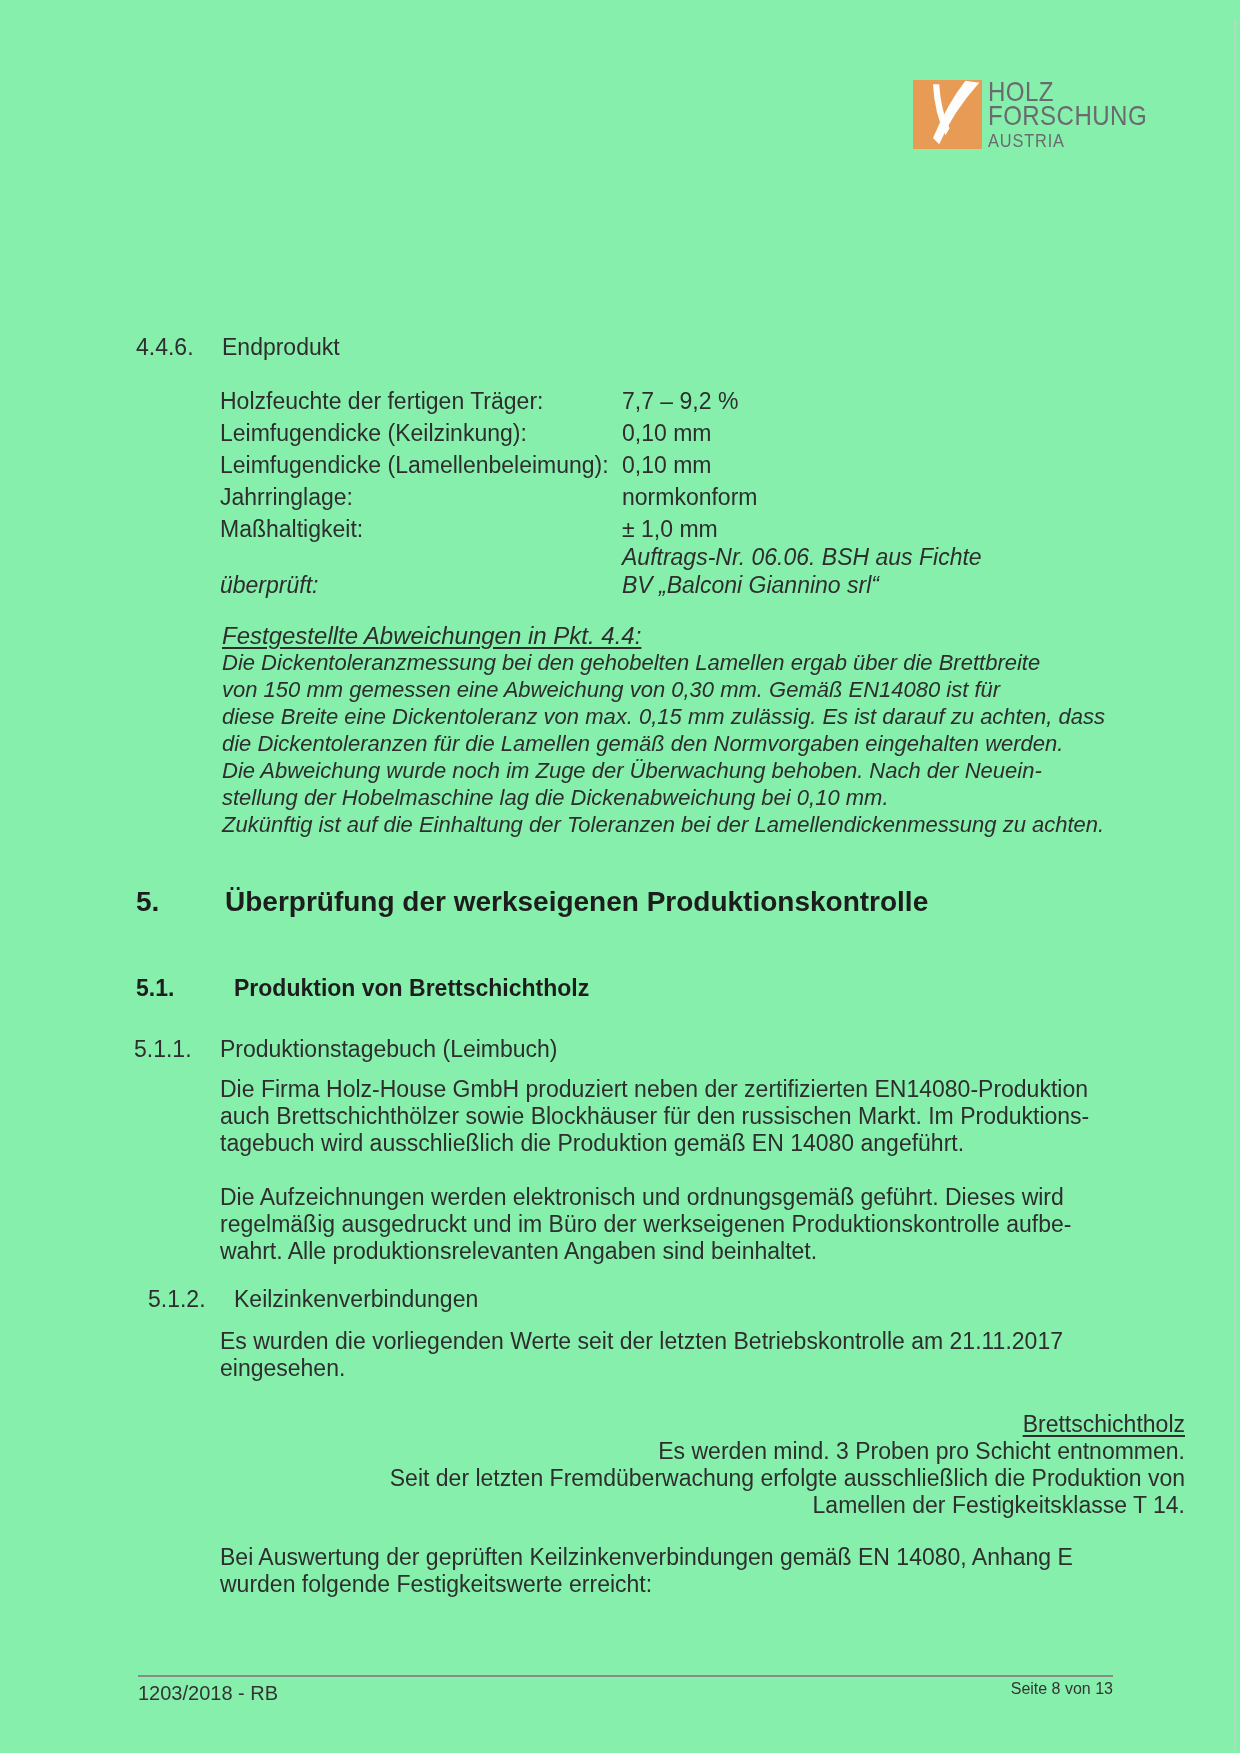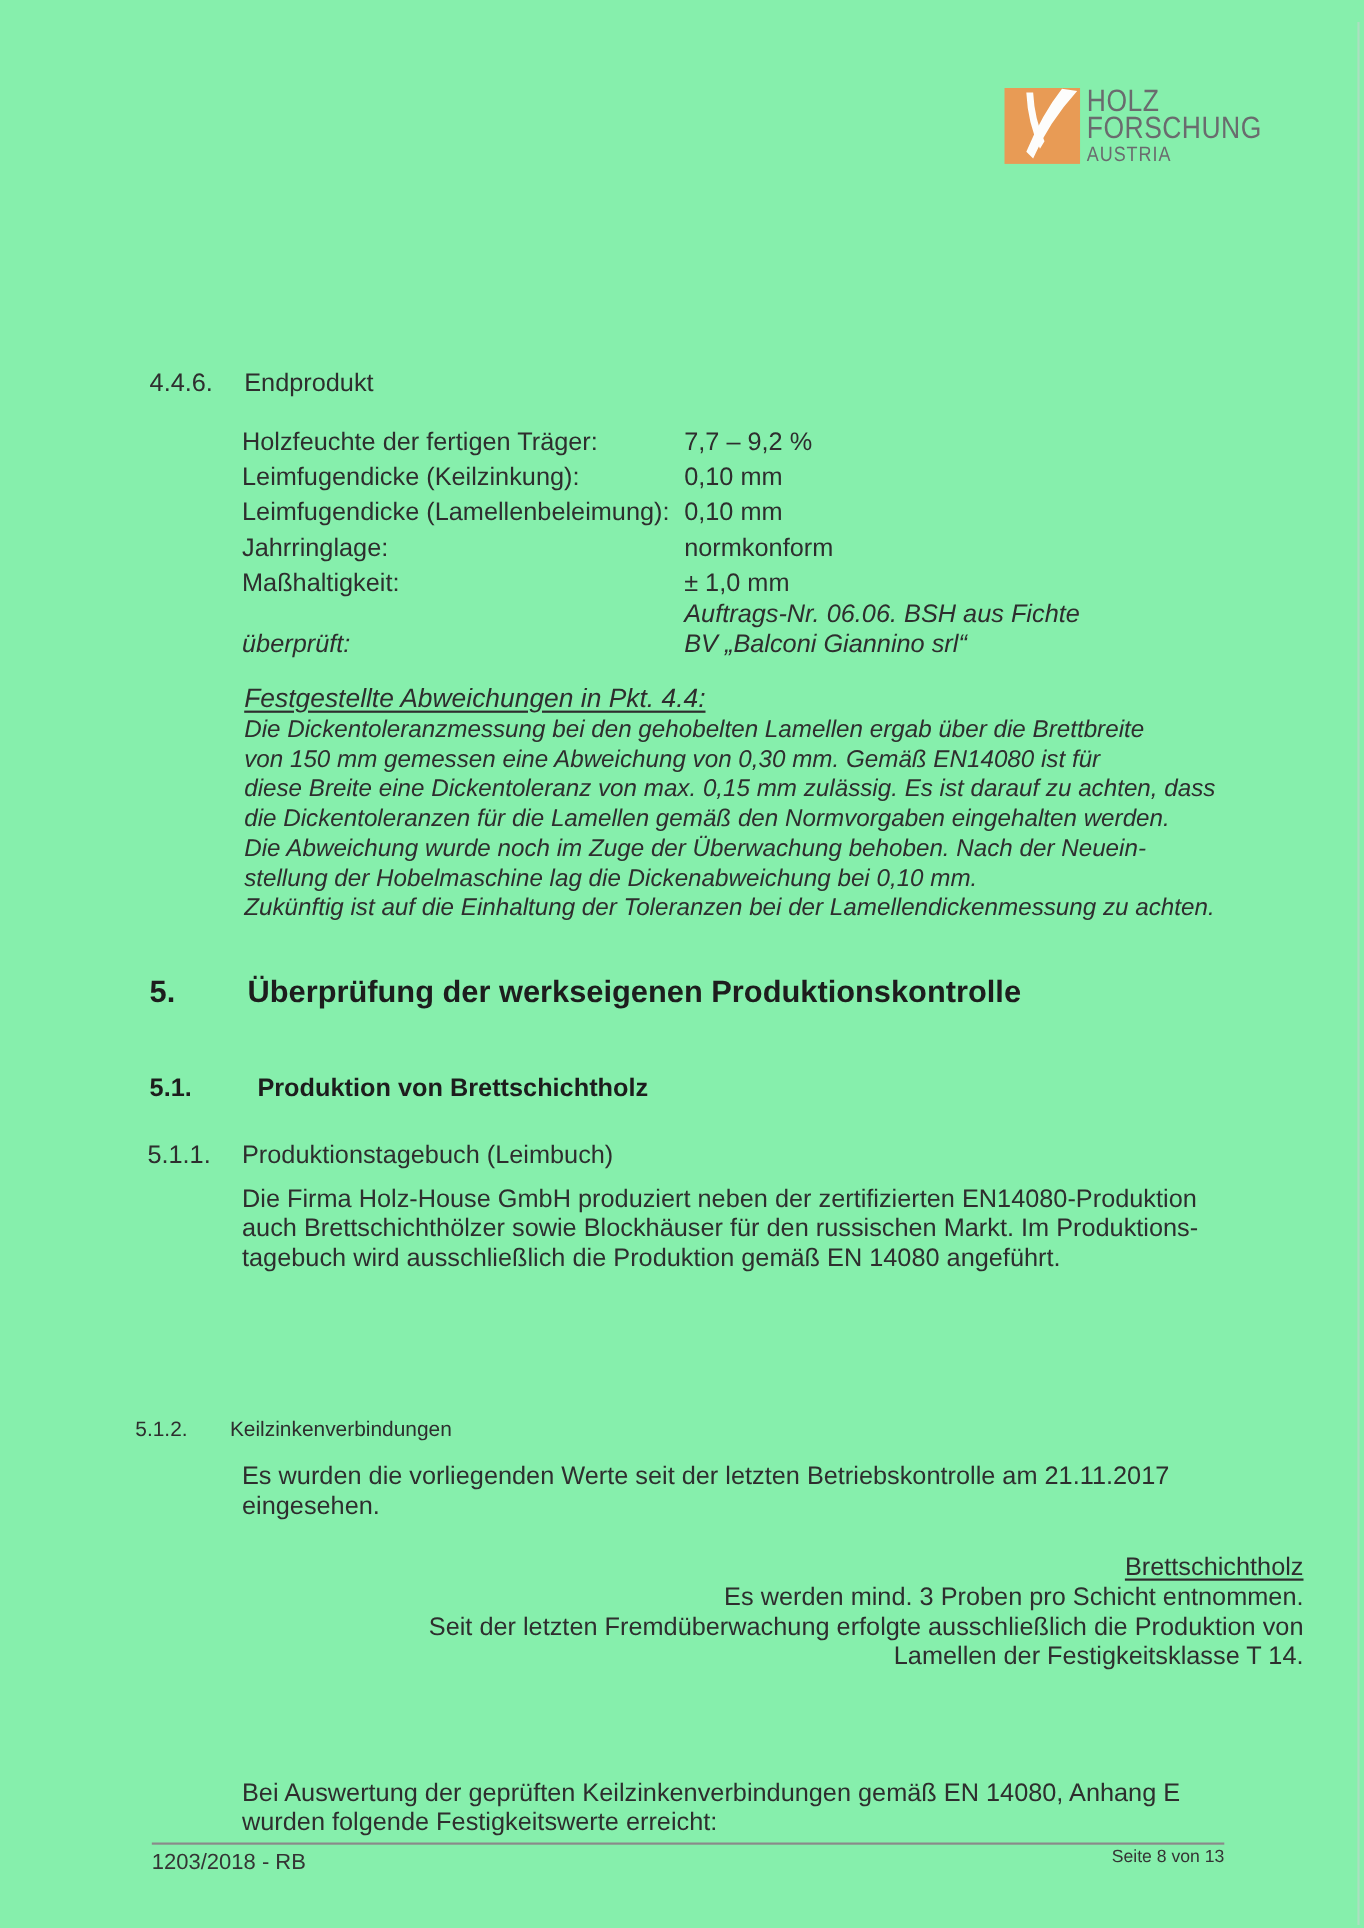--- a/index.html
+++ b/index.html
@@ -24,41 +24,41 @@
   .logo-text .row{height:24px;}
 
   
   .hrow{display:flex;align-items:flex-start;}
   .hnum{width:86px;flex:0 0 auto;}
   .h446{left:136px;top:334px;font-size:23px;line-height:27px;}
   .h5{left:136px;top:886px;font-size:28px;font-weight:bold;color:#1d1d1d;line-height:32px;}
   .h5 .hnum{width:89px;}
   .h51{left:136px;top:975px;font-size:23px;font-weight:bold;color:#1d1d1d;line-height:27px;gap:12px;}
   .h511{left:134px;top:1036px;font-size:23px;line-height:27px;}
-  .h512{left:123px;top:1286px;font-size:19px;line-height:27px;justify-content:space-between;}
+  .h512{left:148px;top:1286px;font-size:23px;line-height:27px;justify-content:space-between;}
 
   
   .kv{left:220px;top:383px;font-size:23px;}
   .kv-row{display:flex;height:32px;align-items:flex-end;}
   .kv-label{width:402px;flex:0 0 auto;}
   .kv-row.it{height:auto;font-style:italic;}
   .kv-val2{white-space:pre-line;line-height:28px;}
 
   .para{font-size:23px;line-height:27px;white-space:pre-line;width:965px;}
   .ital{font-style:italic;font-size:22px;}
   .uline{text-decoration:underline;text-underline-offset:3px;}
 
   .dev{left:222px;top:622px;}
   .dev-h{font-size:24px;font-style:italic;line-height:27px;}
 
   .p511a{left:220px;top:1076px;}
   .p511b{left:220px;top:1184px;}
   .p512a{left:220px;top:1328px;}
   .bsh{left:220px;top:1411px;text-align:right;}
-  .p512c{left:220px;top:1616px;}
+  .p512c{left:220px;top:1544px;}
 
   .footer-rule{left:138px;top:1675px;width:975px;height:2px;background:#8a8a8a;}
   .footer-left{left:138px;top:1682px;font-size:20px;color:#343434;}
   .footer-right{left:138px;top:1680px;width:975px;text-align:right;font-size:16px;color:#343434;}
 </style>
 </head>
 <body>
 
 <div class="page">
 
@@ -131,20 +131,23 @@
     <span>Produktion von Brettschichtholz</span>
   </div>
 
   <div class="abs hrow h511">
     <span class="hnum">5.1.1.</span>
     <span>Produktionstagebuch (Leimbuch)</span>
   </div>
   <div class="abs para p511a">Die Firma Holz-House GmbH produziert neben der zertifizierten EN14080-Produktion
 auch Brettschichthölzer sowie Blockhäuser für den russischen Markt. Im Produktions-
 tagebuch wird ausschließlich die Produktion gemäß EN 14080 angeführt.</div>
+  <div class="abs para p511b">Die Aufzeichnungen werden elektronisch und ordnungsgemäß geführt. Dieses wird
+regelmäßig ausgedruckt und im Büro der werkseigenen Produktionskontrolle aufbe-
+wahrt. Alle produktionsrelevanten Angaben sind beinhaltet.</div>
 
   <div class="abs hrow h512">
     <span class="hnum">5.1.2.</span>
     <span>Keilzinkenverbindungen</span>
   </div>
   <div class="abs para p512a">Es wurden die vorliegenden Werte seit der letzten Betriebskontrolle am 21.11.2017
 eingesehen.</div>
 
   <div class="abs bsh">
     <div class="para uline" style="width:auto;display:inline-block;">Brettschichtholz</div>

